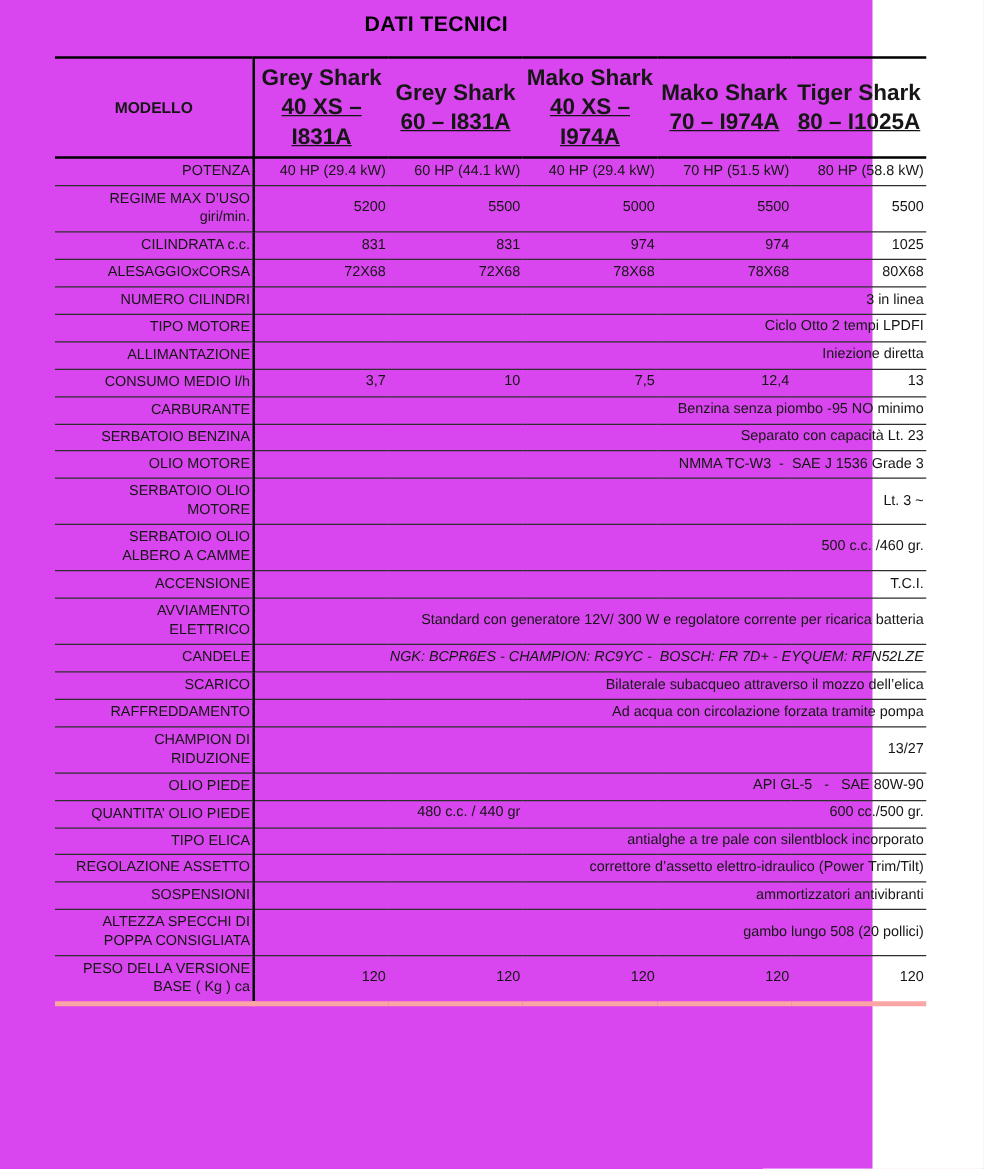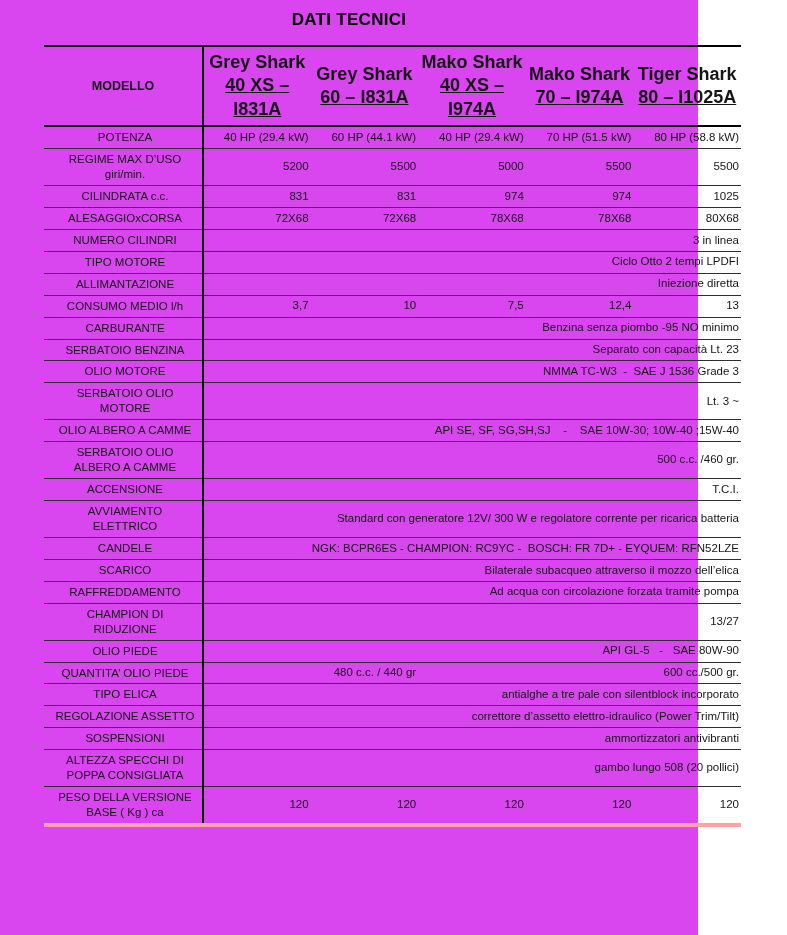--- a/index.html
+++ b/index.html
@@ -40,31 +40,31 @@
     border-bottom: 2px solid #000;
     font-weight: bold;
     font-size: 18px;
     line-height: 1.3;
     text-align: center;
     height: 44px;
     padding: 4px 1px;
   }
   td.label-cell {
     border-right: 2px solid #000;
-    text-align: center;
+    text-align: right;
     padding-left: 6px;
     white-space: pre-wrap;
     line-height: 1.3;
   }
   tr.header-row td.label-cell { font-size: 12.5px; }
   td.value-cell {
     text-align: right;
     white-space: pre-wrap;
   }
-  td.value-cell.italic { }
+  td.value-cell.italic { font-style: italic; }
   .model-line2 { display: block; text-decoration: underline; }
 </style>
 </head>
 <body>
 
 <div class="page">
   <div class="doc-title">DATI TECNICI</div>
 
   <table class="spec">
     <colgroup>
@@ -148,24 +148,20 @@
         <tr>
           <td class="label-cell">OLIO MOTORE</td>
           <td class="value-cell" colspan="5">NMMA TC-W3  -  SAE J 1536 Grade 3</td>
         </tr>
         <tr>
           <td class="label-cell">SERBATOIO OLIO
 MOTORE</td>
           <td class="value-cell" colspan="5">Lt. 3 ~</td>
         </tr>
         <tr>
-          <td class="label-cell">OLIO ALBERO A CAMME</td>
-          <td class="value-cell" colspan="5">API SE, SF, SG,SH,SJ    -    SAE 10W-30; 10W-40 ;15W-40</td>
-        </tr>
-        <tr>
           <td class="label-cell">SERBATOIO OLIO
 ALBERO A CAMME</td>
           <td class="value-cell" colspan="5">500 c.c. /460 gr.</td>
         </tr>
         <tr>
           <td class="label-cell">ACCENSIONE</td>
           <td class="value-cell" colspan="5">T.C.I.</td>
         </tr>
         <tr>
           <td class="label-cell">AVVIAMENTO

